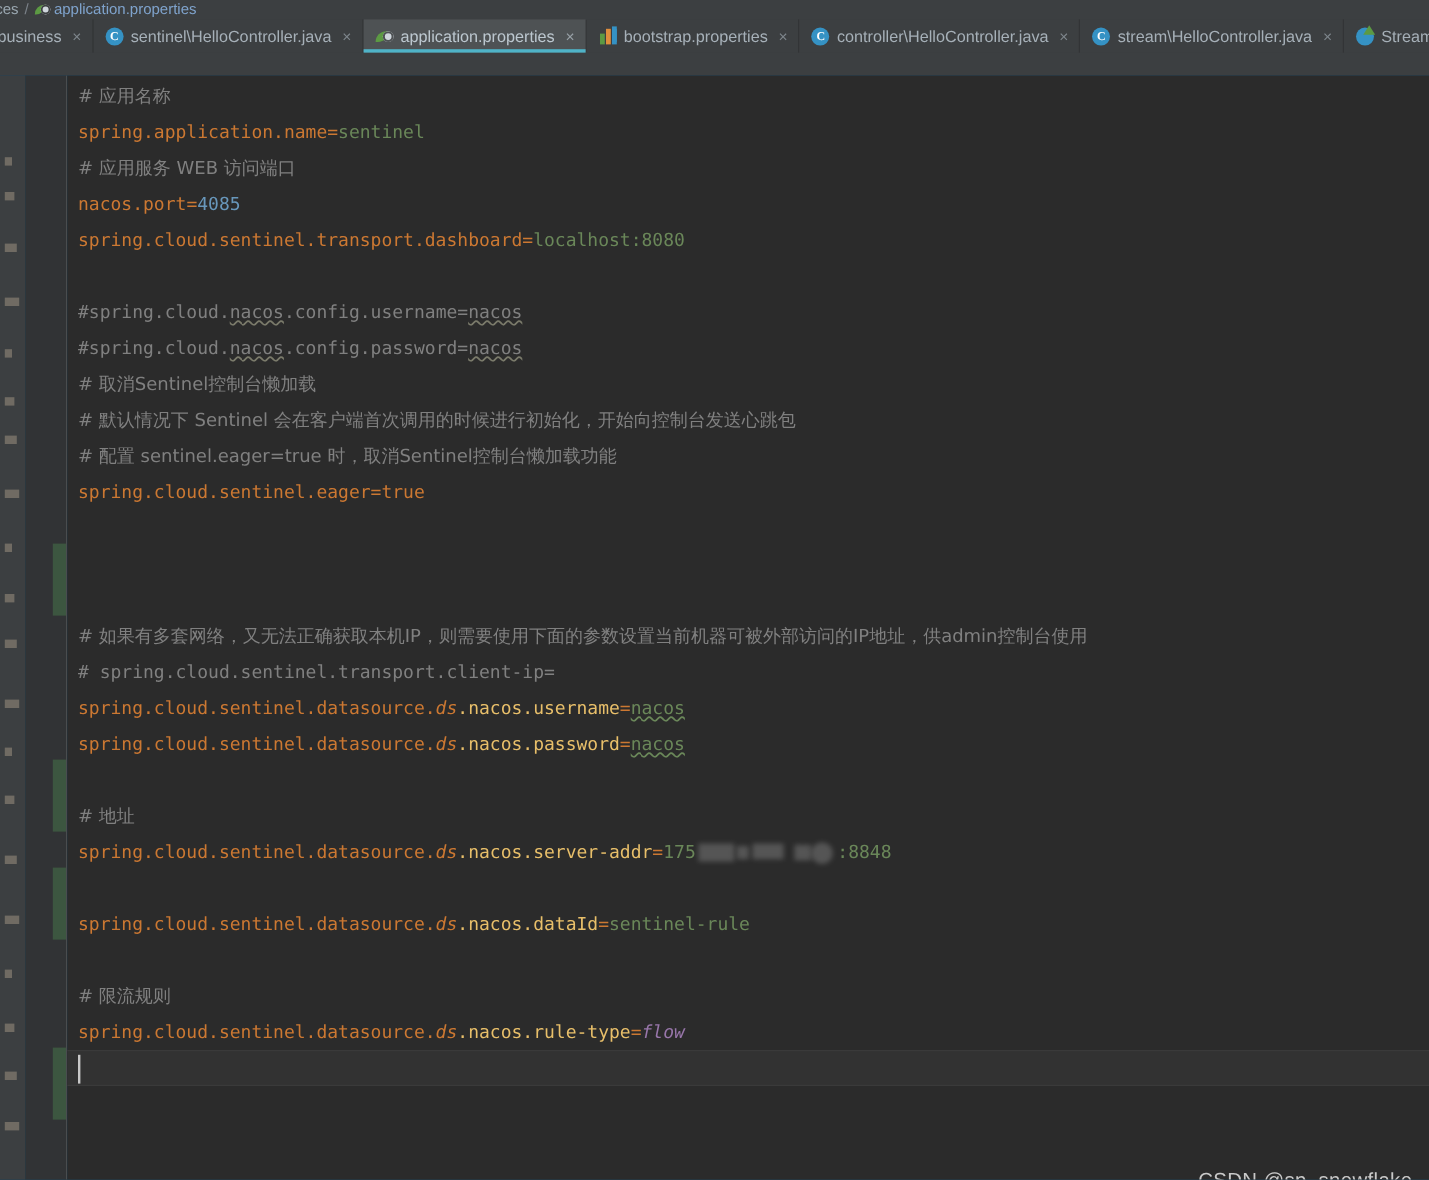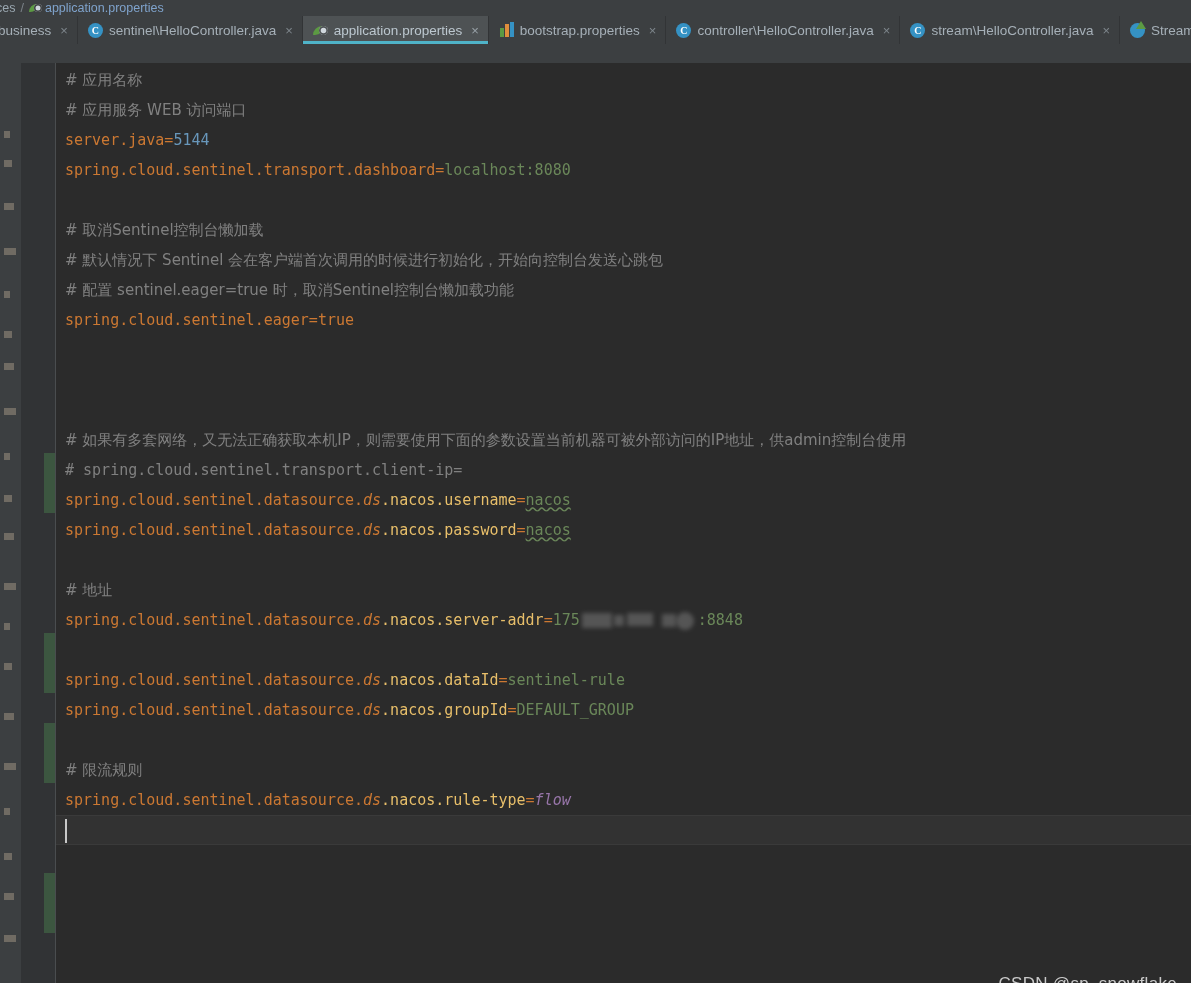--- a/index.html
+++ b/index.html
@@ -373,41 +373,43 @@
 
     <div id="gutter">
         <div class="vcs-mark" style="top: 390px; height: 60px;"></div>
         <div class="vcs-mark" style="top: 570px; height: 60px;"></div>
         <div class="vcs-mark" style="top: 660px; height: 60px;"></div>
         <div class="vcs-mark" style="top: 810px; height: 60px;"></div>
       </div>
 
     <div id="code">
         <div class="line"><span class="cm cn"># 应用名称</span></div>
+        <div class="line"><span class="key">spring.application.name</span><span class="eq">=</span><span class="val">sentinel</span></div>
         <div class="line"><span class="cm cn"># 应用服务 WEB 访问端口</span></div>
-        <div class="line"><span class="key">server.java</span><span class="eq">=</span><span class="num">5144</span></div>
+        <div class="line"><span class="key">nacos.port</span><span class="eq">=</span><span class="num">4085</span></div>
         <div class="line"><span class="key">spring.cloud.sentinel.transport.dashboard</span><span class="eq">=</span><span class="val">localhost:8080</span></div>
         <div class="line">&nbsp;</div>
+        <div class="line"><span class="cm">#spring.cloud.<span class="squig-cm">nacos</span>.config.username=<span class="squig-cm">nacos</span></span></div>
+        <div class="line"><span class="cm">#spring.cloud.<span class="squig-cm">nacos</span>.config.password=<span class="squig-cm">nacos</span></span></div>
         <div class="line"><span class="cm cn"># 取消Sentinel控制台懒加载</span></div>
         <div class="line"><span class="cm cn"># 默认情况下 Sentinel 会在客户端首次调用的时候进行初始化，开始向控制台发送心跳包</span></div>
         <div class="line"><span class="cm cn"># 配置 sentinel.eager=true 时，取消Sentinel控制台懒加载功能</span></div>
         <div class="line"><span class="key">spring.cloud.sentinel.eager</span><span class="eq">=</span><span class="key">true</span></div>
         <div class="line">&nbsp;</div>
         <div class="line">&nbsp;</div>
         <div class="line">&nbsp;</div>
         <div class="line"><span class="cm cn"># 如果有多套网络，又无法正确获取本机IP，则需要使用下面的参数设置当前机器可被外部访问的IP地址，供admin控制台使用</span></div>
         <div class="line"><span class="cm"># spring.cloud.sentinel.transport.client-ip=</span></div>
         <div class="line"><span class="key">spring.cloud.sentinel.datasource.</span><span class="ital">ds</span><span class="key2">.nacos.username</span><span class="eq">=</span><span class="val squig">nacos</span></div>
         <div class="line"><span class="key">spring.cloud.sentinel.datasource.</span><span class="ital">ds</span><span class="key2">.nacos.password</span><span class="eq">=</span><span class="val squig">nacos</span></div>
         <div class="line">&nbsp;</div>
         <div class="line"><span class="cm cn"># 地址</span></div>
         <div class="line"><span class="key">spring.cloud.sentinel.datasource.</span><span class="ital">ds</span><span class="key2">.nacos.server-addr</span><span class="eq">=</span><span class="val">175</span><span class="redact"><i style="left:2px;top:1px;width:30px;height:15px"></i><i style="left:34px;top:3px;width:10px;height:11px"></i><i style="left:47px;top:1px;width:26px;height:13px"></i><i style="left:82px;top:2px;width:14px;height:13px"></i><i style="left:96px;top:0px;width:18px;height:18px;border-radius:50%"></i></span><span class="val">:8848</span></div>
         <div class="line">&nbsp;</div>
         <div class="line"><span class="key">spring.cloud.sentinel.datasource.</span><span class="ital">ds</span><span class="key2">.nacos.dataId</span><span class="eq">=</span><span class="val">sentinel-rule</span></div>
-        <div class="line"><span class="key">spring.cloud.sentinel.datasource.</span><span class="ital">ds</span><span class="key2">.nacos.groupId</span><span class="eq">=</span><span class="val">DEFAULT_GROUP</span></div>
         <div class="line">&nbsp;</div>
         <div class="line"><span class="cm cn"># 限流规则</span></div>
         <div class="line"><span class="key">spring.cloud.sentinel.datasource.</span><span class="ital">ds</span><span class="key2">.nacos.rule-type</span><span class="eq">=</span><span class="enum">flow</span></div>
         <div class="line caret-line"><span class="caret"></span>&nbsp;</div>
       </div>
 
     <div id="watermark">CSDN @sp_snowflake</div>
   </div>
 </div>
 

